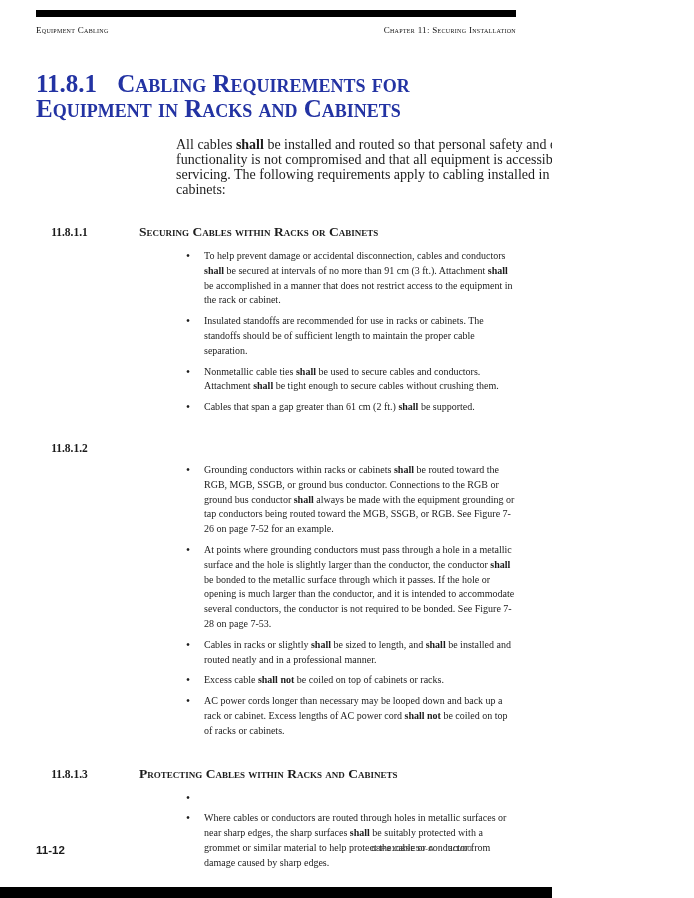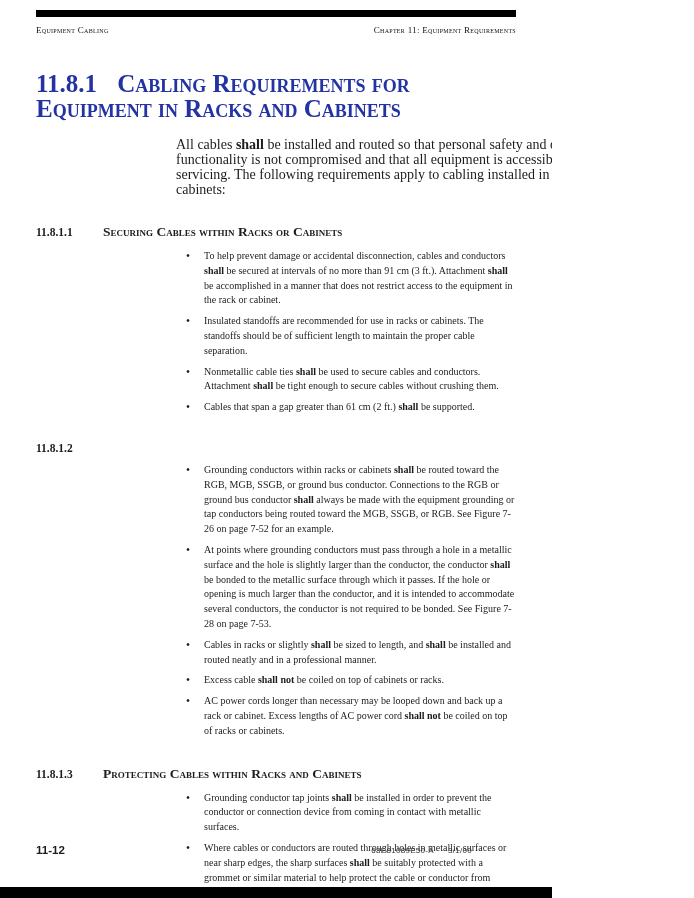--- a/index.html
+++ b/index.html
@@ -43,22 +43,22 @@
   .intro {
     margin: 16px 0 0 140px;
     width: 452px;
     font-size: 14px;
     line-height: 15px;
   }
 
   .section { margin-top: 27px; }
 
   .section-head { display: flex; align-items: baseline; font-weight: bold; }
-  .sec-num { width: 67px; font-size: 11.5px; flex: 0 0 67px; }
-  .sec-title { font-size: 13.5px; font-variant: small-caps; }
+  .sec-num { width: 67px; font-size: 11.5px; flex: 0 0 67px; text-align: center; }
+  .sec-title { font-size: 13.5px; font-variant: small-caps; margin-left: 36px; }
 
   .bullets { margin-top: 9px; list-style: none; }
   .bullet { display: flex; margin-top: 6px; }
   .bullet .dot {
     flex: 0 0 18px;
     margin-left: 150px;
     font-size: 11.5px;
     line-height: 14.8px;
   }
   .bullet .txt {
@@ -68,21 +68,21 @@
   }
   .bullet .txt b, .intro b { font-weight: bold; }
 
   .footer {
     position: absolute;
     left: 36px;
     right: 36px;
     bottom: 42px;
     display: flex;
     justify-content: space-between;
-    align-items: center;
+    align-items: flex-start;
   }
   .page-num {
     font-family: "Liberation Sans", sans-serif;
     font-weight: bold;
     font-size: 11.5px;
   }
   .footer-right {
     font-family: "Liberation Sans", sans-serif;
     font-size: 8px;
     color: #333;
@@ -100,21 +100,21 @@
 </style>
 </head>
 <body>
 
 <div class="page">
 
   <div class="top-bar"></div>
 
   <div class="header-row">
     <span>Equipment Cabling</span>
-    <span>Chapter 11: Equipment Requirements</span>
+    <span>Chapter 11: Securing Installation</span>
   </div>
 
   <h1 class="doc-title"><span class="num">11.8.1</span><span>Cabling Requirements for Equipment in Racks and Cabinets</span></h1>
 
   <p class="intro"><span>All cables </span><b>shall</b><span> be installed and routed so that personal safety and equipment functionality is not compromised and that all equipment is accessible for servicing. The following requirements apply to cabling installed in racks or cabinets:</span></p>
 
   <div class="section">
     <div class="section-head">
       <span class="sec-num">11.8.1.1</span>
       <span class="sec-title">Securing Cables within Racks or Cabinets</span>
@@ -168,21 +168,20 @@
   </div>
 
   <div class="section">
     <div class="section-head">
       <span class="sec-num">11.8.1.3</span>
       <span class="sec-title">Protecting Cables within Racks and Cabinets</span>
     </div>
     <ul class="bullets">
       <li class="bullet">
         <span class="dot">•</span>
-        <span class="txt"><span>Grounding conductor tap joints </span><b>shall</b><span> be installed in order to prevent the conductor or connection device from coming in contact with metallic surfaces.</span></span>
       </li>
       <li class="bullet">
         <span class="dot">•</span>
         <span class="txt"><span>Where cables or conductors are routed through holes in metallic surfaces or near sharp edges, the sharp surfaces </span><b>shall</b><span> be suitably protected with a grommet or similar material to help protect the cable or conductor from damage caused by sharp edges.</span></span>
       </li>
     </ul>
   </div>
 
   <div class="footer">
     <span class="page-num">11-12</span>

